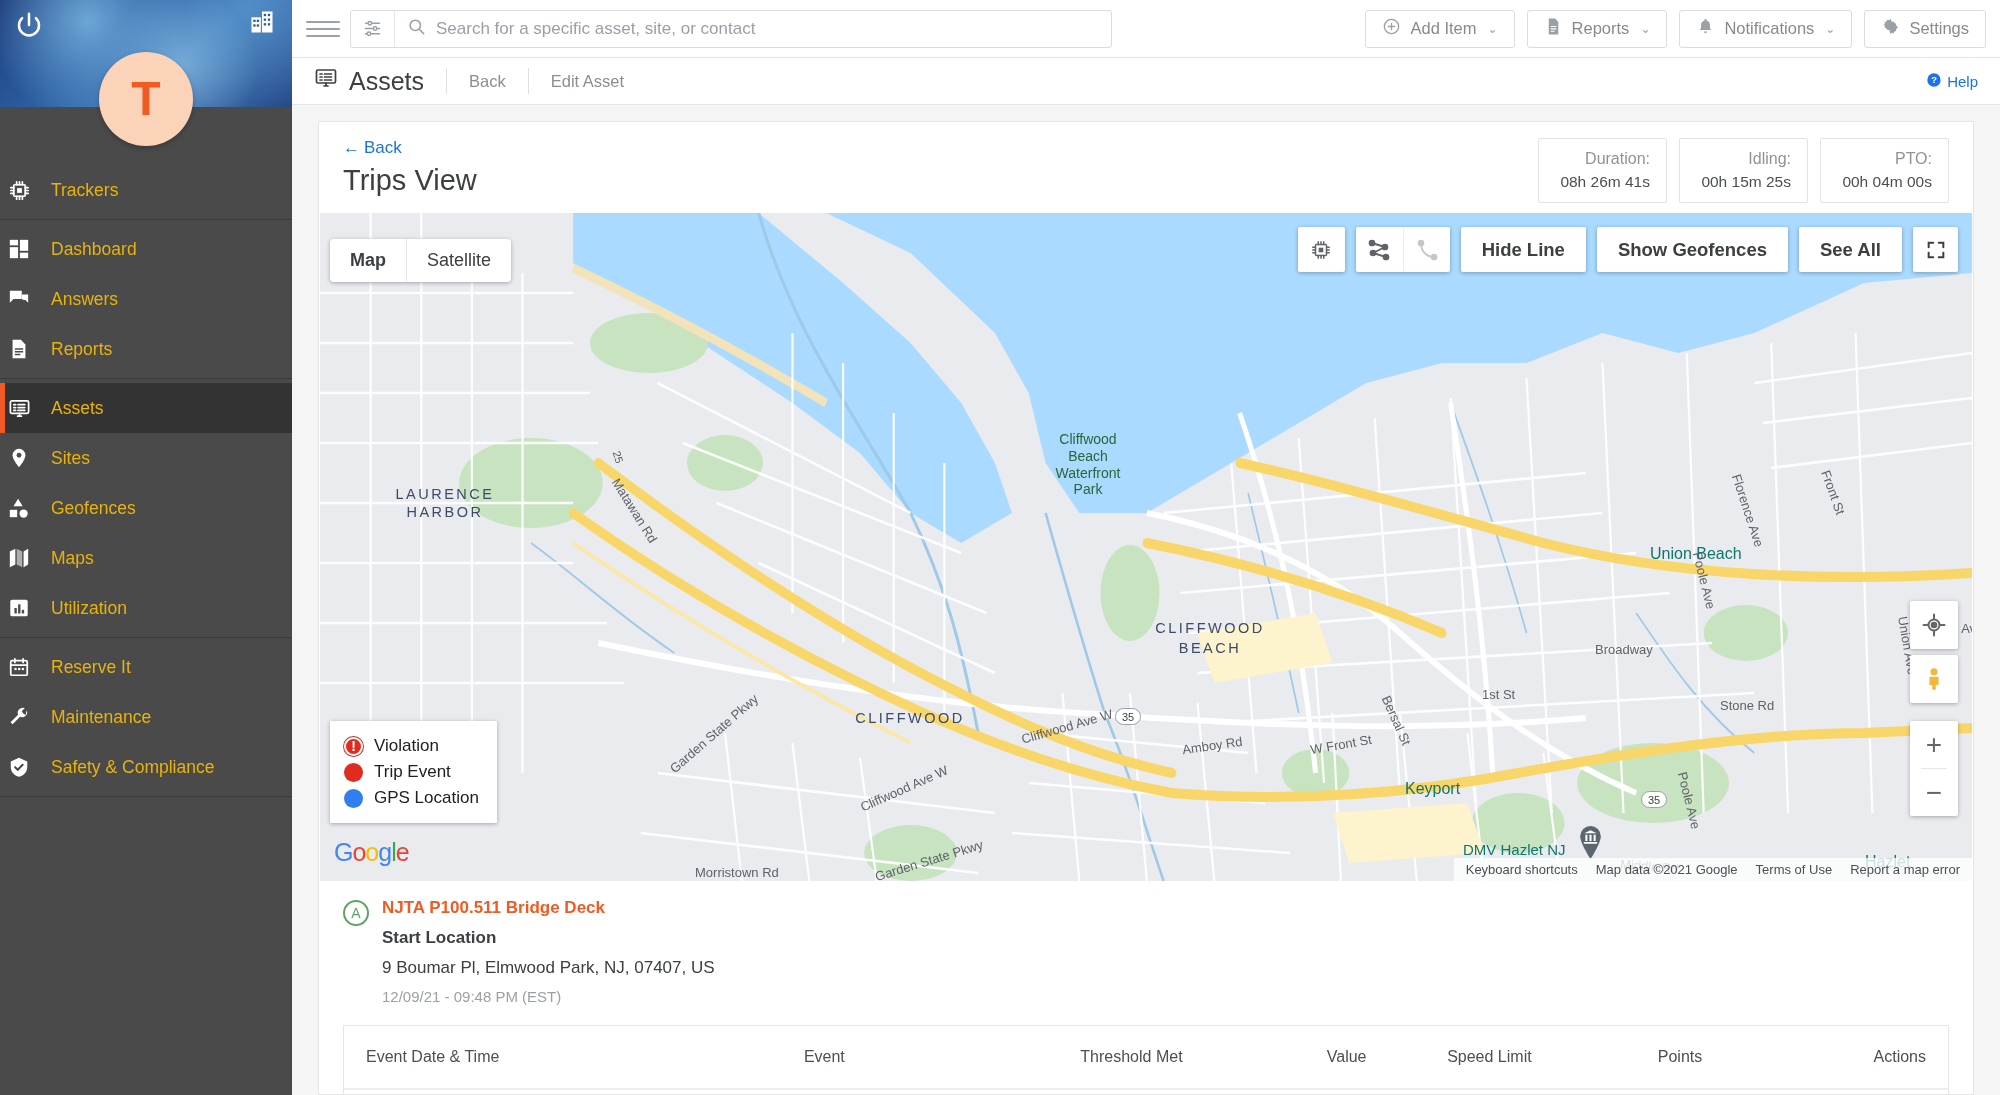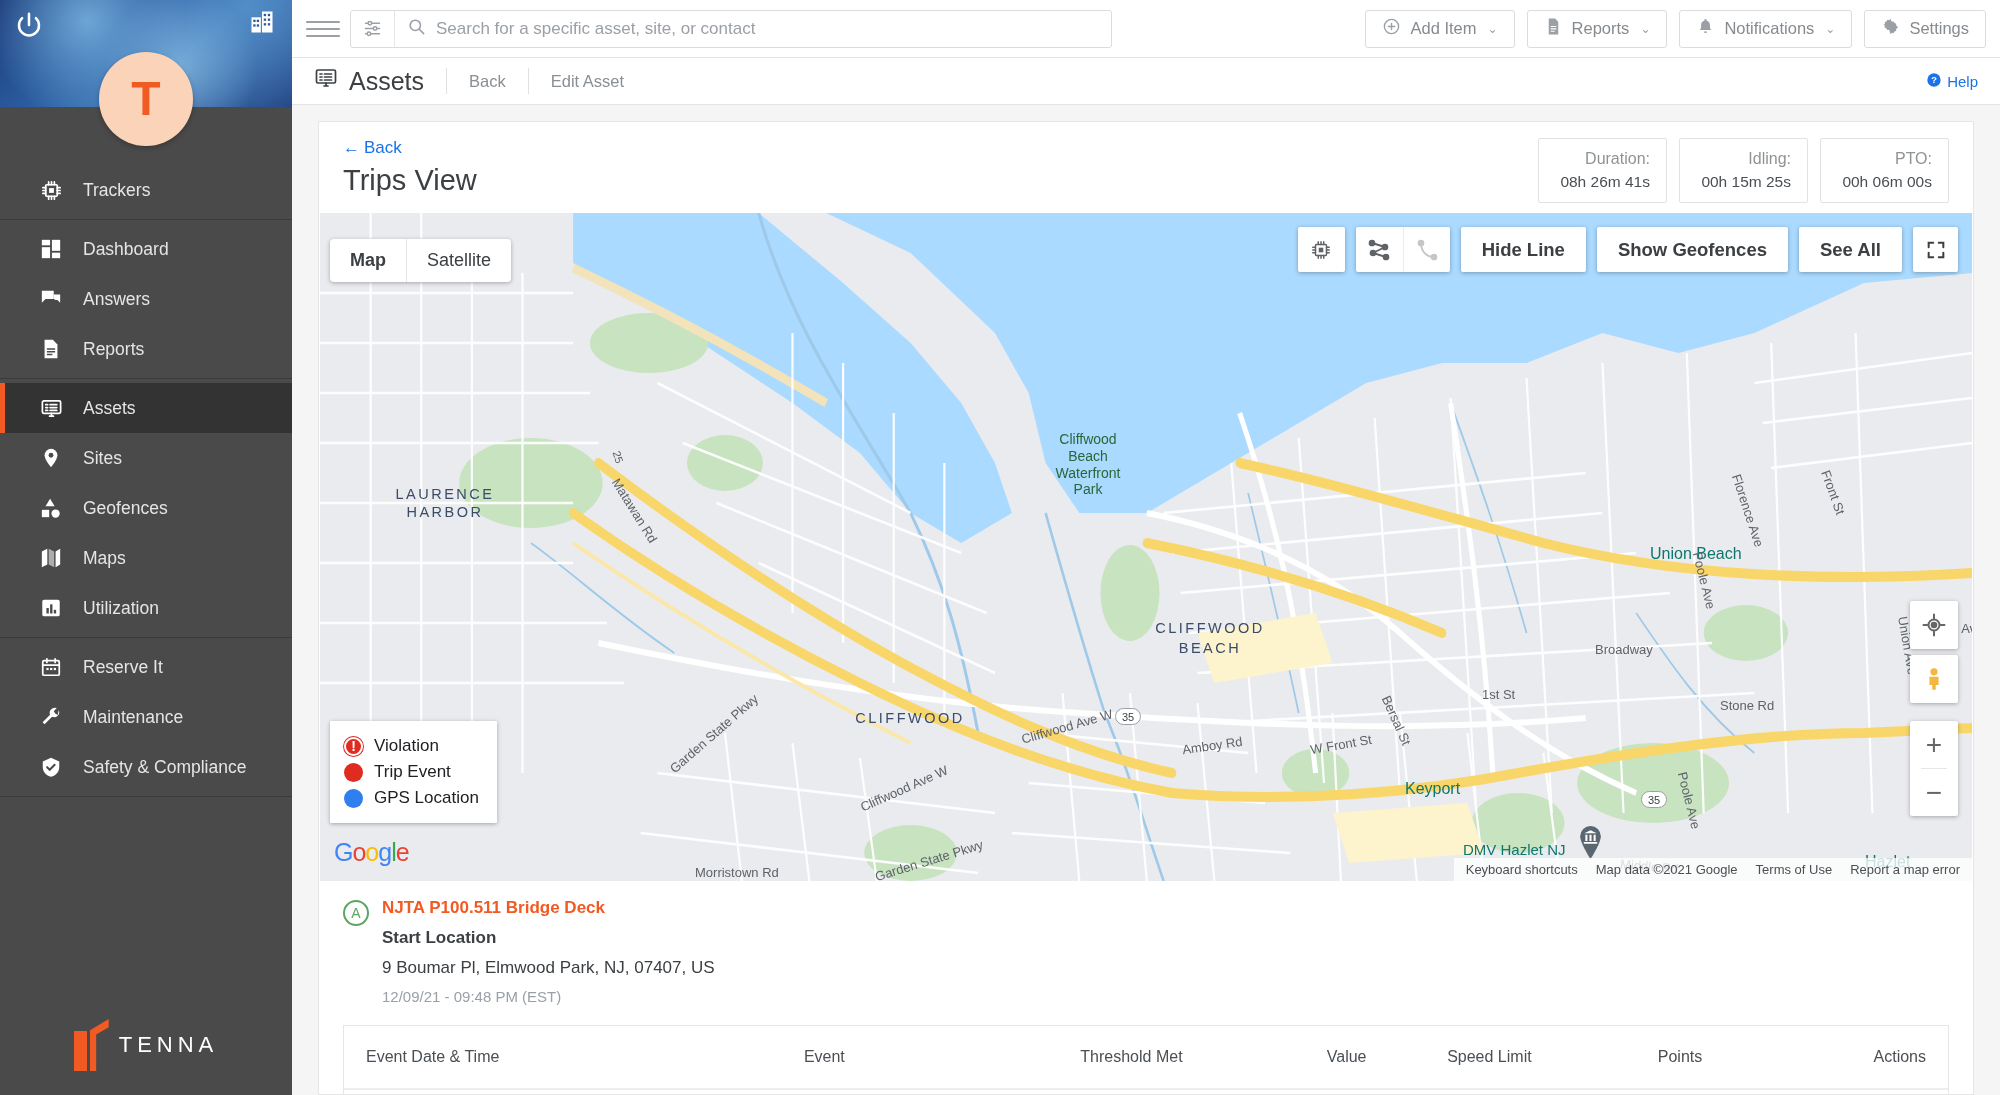--- a/index.html
+++ b/index.html
@@ -32,22 +32,22 @@
     width: 94px; height: 94px; border-radius: 50%;
     background: #fbd3b8; display: flex; align-items: center; justify-content: center;
     box-shadow: 0 2px 5px rgba(0,0,0,0.25); z-index: 4;
   }
   .sb-avatar span { font-size: 48px; font-weight: 700; color: #f15a22; line-height: 1; }
   .sb-spacer { height: 54px; background: #4a4a4a; }
 
   .sb-group { border-bottom: 1px solid #3a3a3a; padding: 4px 0; }
   .sb-group.first { border-top: none; }
   .sb-item {
-    display: flex; align-items: center; height: 50px; padding-left: 36px;
-    color: #e5e5e5; font-size: 17.5px; cursor: pointer; position: relative;
+    display: flex; align-items: center; height: 50px; padding-left: 4px;
+    color: #eab308; font-size: 17.5px; cursor: pointer; position: relative;
   }
   .sb-item .ic { width: 30px; height: 26px; margin-right: 17px; flex: 0 0 30px;
                  display: flex; align-items: center; justify-content: center; }
   .sb-item.active { background: #333333; }
   .sb-item.active::before {
     content: ""; position: absolute; left: 0; top: 0; bottom: 0; width: 5px; background: #f15a22;
   }
   .sb-logo {
     position: absolute; left: 0; right: 0; bottom: 24px;
     display: flex; align-items: center; justify-content: center; gap: 10px;
@@ -350,27 +350,20 @@
         <span class="ic">
           <svg viewBox="0 0 24 24" width="22" height="22" fill="#fff">
             <path d="M12 2l9 4v6c0 5.3-3.8 9.6-9 10.6C6.8 21.6 3 17.3 3 12V6l9-4z"></path>
             <path d="M7.8 12.2l2.8 2.8 5.4-5.4" stroke="#4a4a4a" stroke-width="2.2" fill="none" stroke-linecap="round"></path>
             </svg>
         </span>
         <span>Safety &amp; Compliance</span>
       </div>
     </div>
 
-    <div class="sb-logo">
-      <span class="mark">
-        <i class="bar1"></i>
-          <i class="bar2"></i>
-      </span>
-      <span class="word">TENNA</span>
-    </div>
   </aside>
 
   <div class="main">
 
     <div class="topbar">
       <div class="hamburger">
           <i></i>
           <i></i>
           <i></i>
         </div>
@@ -478,21 +471,21 @@
             <div class="stat">
               <div class="k">Duration:</div>
               <div class="v">08h 26m 41s</div>
             </div>
             <div class="stat">
               <div class="k">Idling:</div>
               <div class="v">00h 15m 25s</div>
             </div>
             <div class="stat">
               <div class="k">PTO:</div>
-              <div class="v">00h 06m 00s</div>
+              <div class="v">00h 04m 00s</div>
             </div>
           </div>
         </div>
 
         <div class="mapwrap">
           <div class="mapbg">
             <svg width="100%" height="100%" viewBox="0 0 1958 668" preserveAspectRatio="none">
               <rect width="1958" height="668" fill="#e9ebee"></rect>
 
               <path d="M300 0 H1958 V60 L1830 70 1700 120 1610 140 1520 120 1430 150 1330 150 1240 170 1160 210 1080 250 980 300 900 300 860 250 840 180 800 120 700 40 600 0 Z" fill="#aadaff"></path>

